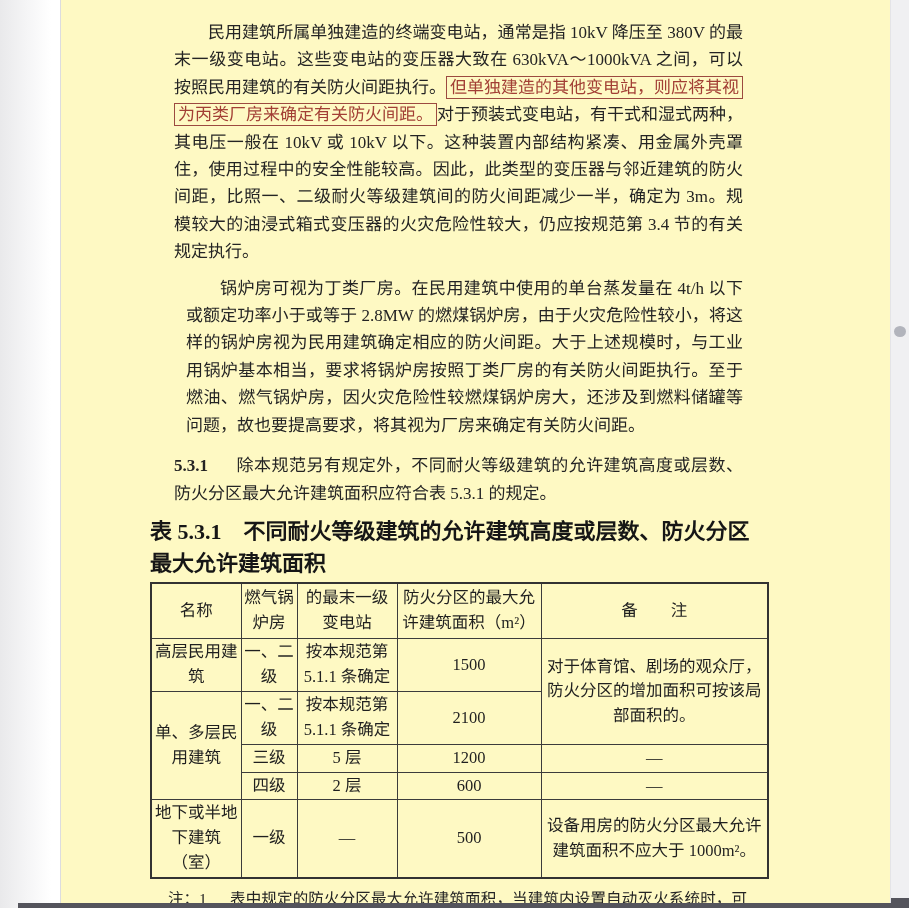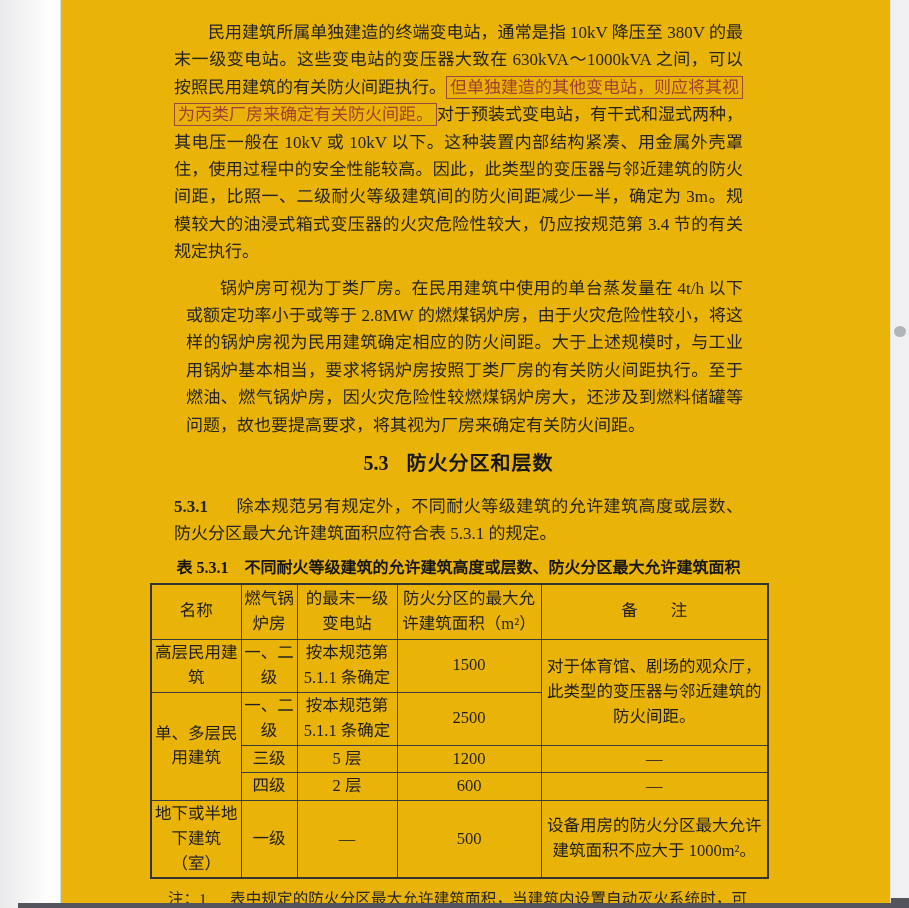--- a/index.html
+++ b/index.html
@@ -1,37 +1,37 @@
 <!DOCTYPE html>
 <html lang="zh-CN"><head>
 <meta charset="utf-8">
 <style>
   html,body{margin:0;padding:0;}
   body{font-family:"Liberation Serif","DejaVu Serif",serif;}
-  .screen{position:relative;width:909px;height:908px;background:#eab308;overflow:hidden;color:#262626;}
+  .screen{position:relative;width:909px;height:908px;background:#fef9c3;overflow:hidden;color:#262626;}
   
   .left-edge{position:absolute;left:0;top:0;width:60px;height:100%;
     background:linear-gradient(to right,#e9e9eb 0%,#f5f5f6 45%,#ffffff 85%);
     border-right:1px solid #dcdcdf;}
   .right-band{position:absolute;right:0;top:0;width:18px;height:100%;background:#f0f0f2;border-left:1px solid #e4e4e7;}
   .scroll-dot{position:absolute;right:3px;top:326px;width:12px;height:11px;border-radius:50%;background:#b2b4bc;cursor:pointer;}
   .bottom-bar{position:absolute;left:18px;right:0;bottom:0;height:5px;background:#54545c;}
   .corner-block{position:absolute;right:0;bottom:0;width:18px;height:10px;background:#54545c;}
   
   .content{position:absolute;left:150px;top:0;width:617px;}
   .body-para{margin:0 24px;font-size:17px;line-height:27.4px;text-align:justify;text-indent:2em;color:#242424;}
   .p1{margin-top:19px;}
   .p2{margin-top:9px;margin-left:36px;}
   .hl{color:#a23f35;border:1.5px solid #9c4a40;padding:1px 3px;
       -webkit-box-decoration-break:clone;box-decoration-break:clone;}
   .section-heading{margin-top:8px;text-align:center;font-weight:bold;font-size:20px;color:#161616;letter-spacing:1px;}
   .section-heading .num{margin-right:18px;letter-spacing:0;}
   .clause{margin:13px 24px 0 24px;font-size:17px;line-height:27.4px;text-align:justify;color:#242424;}
   .clause .num{font-weight:bold;margin-right:28px;}
-  .tbl-caption{margin-top:6px;text-align:center;font-weight:bold;font-size:16px;color:#161616;}
+  .tbl-caption{margin-top:6px;text-align:left;font-weight:bold;font-size:22px;color:#161616;}
   table.code-table{margin-top:5px;width:617px;border-collapse:collapse;table-layout:fixed;font-size:16.5px;color:#1f1f1f;}
   table.code-table td,table.code-table th{border:1px solid #3c3c3c;padding:1px 2px;vertical-align:middle;
     text-align:center;font-weight:normal;line-height:1.5;}
   table.code-table{border:2px solid #333;}
   th.hdr{line-height:1.9;}
   td.remark{ text-align:justify;padding:2px 9px;line-height:1.85;}
   td.dash{font-family:"Liberation Serif",serif;}
   .row-hdr{height:56px;}
   .row-1{height:52px;margin-top:23px;} .row-2{height:53px;}
   .row-3{height:27px;margin-left:16px;} .row-4{height:27px;} .row-5{height:58px;}
@@ -48,21 +48,20 @@
   <div class="left-edge"></div>
   <div class="right-band"></div>
   <div class="scroll-dot"></div>
 
   <div class="content">
 
     <p class="body-para p1"><span>民用建筑所属单独建造的终端变电站，通常是指 10kV 降压至 380V 的最末一级变电站。这些变电站的变压器大致在 630kVA～1000kVA 之间，可以按照民用建筑的有关防火间距执行。</span><span class="hl">但单独建造的其他变电站，则应将其视为丙类厂房来确定有关防火间距。</span><span>对于预装式变电站，有干式和湿式两种，其电压一般在 10kV 或 10kV 以下。这种装置内部结构紧凑、用金属外壳罩住，使用过程中的安全性能较高。因此，此类型的变压器与邻近建筑的防火间距，比照一、二级耐火等级建筑间的防火间距减少一半，确定为 3m。规模较大的油浸式箱式变压器的火灾危险性较大，仍应按规范第 3.4 节的有关规定执行。</span></p>
 
     <p class="body-para p2">锅炉房可视为丁类厂房。在民用建筑中使用的单台蒸发量在 4t/h 以下或额定功率小于或等于 2.8MW 的燃煤锅炉房，由于火灾危险性较小，将这样的锅炉房视为民用建筑确定相应的防火间距。大于上述规模时，与工业用锅炉基本相当，要求将锅炉房按照丁类厂房的有关防火间距执行。至于燃油、燃气锅炉房，因火灾危险性较燃煤锅炉房大，还涉及到燃料储罐等问题，故也要提高要求，将其视为厂房来确定有关防火间距。</p>
 
-    <h2 class="section-heading"><span class="num">5.3</span><span>防火分区和层数</span></h2>
 
     <p class="clause"><span class="num">5.3.1</span><span>除本规范另有规定外，不同耐火等级建筑的允许建筑高度或层数、防火分区最大允许建筑面积应符合表 5.3.1 的规定。</span></p>
 
     <div class="tbl-caption">表 5.3.1　不同耐火等级建筑的允许建筑高度或层数、防火分区最大允许建筑面积</div>
 
     <table class="code-table">
       <colgroup>
         <col style="width:90px">
           <col style="width:56px">
           <col style="width:100px">
@@ -75,27 +74,27 @@
         <th class="hdr">燃气锅炉房</th>
         <th class="hdr">的最末一级变电站</th>
         <th class="hdr">防火分区的最大允许建筑面积（m²）</th>
         <th class="hdr">备　　注</th>
       </tr>
       <tr class="row-1">
         <td>高层民用建筑</td>
         <td>一、二级</td>
         <td>按本规范第 5.1.1 条确定</td>
         <td>1500</td>
-        <td class="remark" rowspan="2">对于体育馆、剧场的观众厅，此类型的变压器与邻近建筑的防火间距。</td>
+        <td class="remark" rowspan="2">对于体育馆、剧场的观众厅，防火分区的增加面积可按该局部面积的。</td>
       </tr>
       <tr class="row-2">
         <td rowspan="3">单、多层民用建筑</td>
         <td>一、二级</td>
         <td>按本规范第 5.1.1 条确定</td>
-        <td>2500</td>
+        <td>2100</td>
       </tr>
       <tr class="row-3">
         <td>三级</td>
         <td>5 层</td>
         <td>1200</td>
         <td class="dash">—</td>
       </tr>
       <tr class="row-4">
         <td>四级</td>
         <td>2 层</td>

